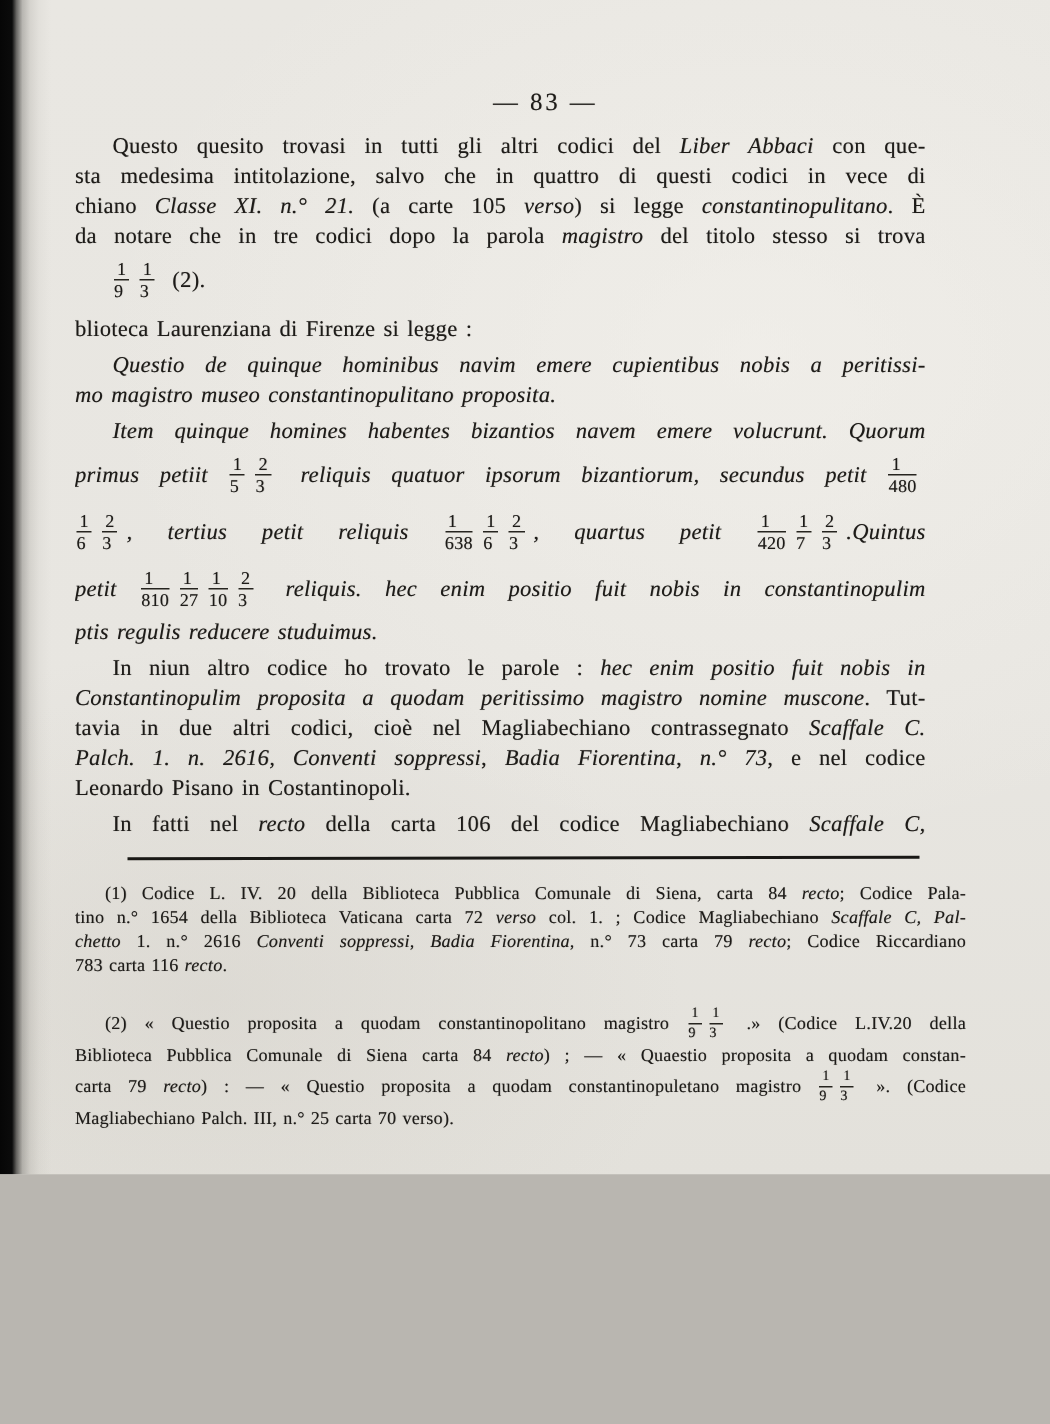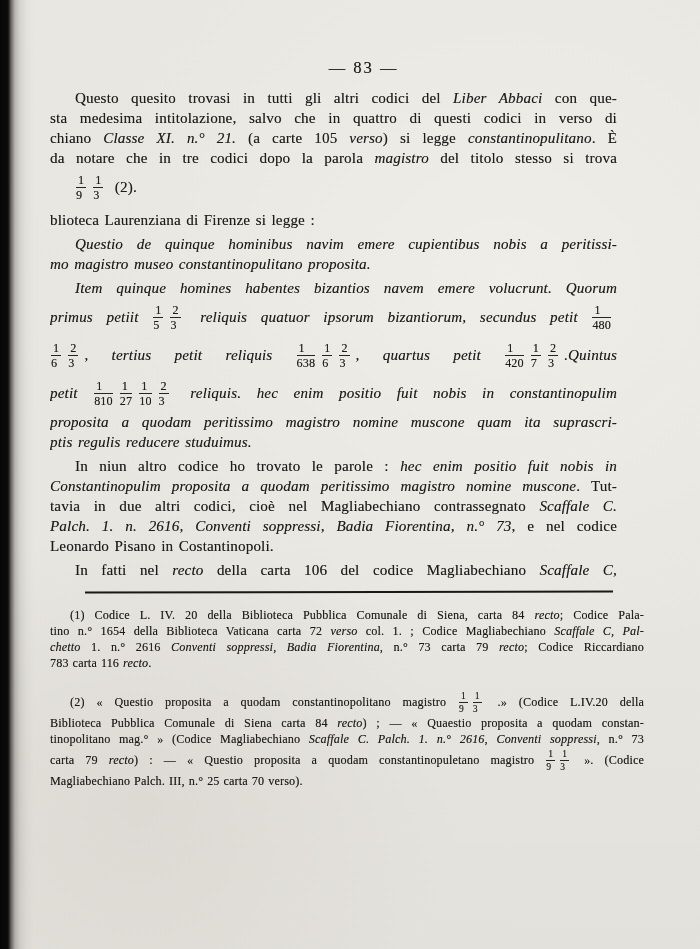--- a/index.html
+++ b/index.html
@@ -1,17 +1,17 @@
 <!DOCTYPE html>
 <html><head>
 <meta charset="utf-8">
 <style>
   html,body { margin:0; padding:0; background:#b9b6b0; }
   .paper {
-    position:relative; width:700px; height:949px; overflow:hidden;
+    position:relative; width:700px; height:783px; overflow:hidden;
     background:
       radial-gradient(ellipse 90% 60% at 72% 30%, rgba(245,243,238,0.55), transparent 70%),
       radial-gradient(ellipse 60% 40% at 20% 85%, rgba(205,201,193,0.35), transparent 75%),
       linear-gradient(180deg, #e9e7e2 0%, #e8e6e1 60%, #e3e1db 100%);
     font-family:"Liberation Serif","DejaVu Serif",serif;
     color:#1d1b18;
   }
   .gutter {
     position:absolute; left:0; top:0; bottom:0; width:34px;
     background:linear-gradient(90deg,
@@ -52,38 +52,37 @@
 </head>
 <body>
 
 <div class="paper">
   <div class="gutter"></div>
   <div class="text-block">
     <div class="header">— 83 —</div>
     <div class="body-text" id="body-paragraphs">
         <div class="para">
           <div class="b-line ind"><span>Questo quesito trovasi in tutti gli altri codici del </span><em>Liber Abbaci</em><span> con que-</span></div>
-          <div class="b-line"><span>sta medesima intitolazione, salvo che in quattro di questi codici in verso di</span></div>
+          <div class="b-line"><span>sta medesima intitolazione, salvo che in quattro di questi codici in vece di</span></div>
           <div class="b-line"><span>chiano </span><em>Classe XI. n.° 21.</em><span> (a carte 105 </span><em>verso</em><span>) si legge </span><em>constantinopulitano</em><span>. È</span></div>
           <div class="b-line"><span>da notare che in tre codici dopo la parola </span><em>magistro</em><span> del titolo stesso si trova</span></div>
           <div class="b-line ind tall last"><span class="frac"><span class="num">1</span><span class="den">9</span></span><span class="frac"><span class="num">1</span><span class="den">3</span></span><span> (2).</span></div>
         </div>
         <div class="para">
           <div class="b-line last"><span>blioteca Laurenziana di Firenze si legge :</span></div>
         </div>
         <div class="para">
           <div class="b-line ind"><em>Questio de quinque hominibus navim emere cupientibus nobis a peritissi-</em></div>
           <div class="b-line last"><em>mo magistro museo constantinopulitano proposita.</em></div>
         </div>
         <div class="para">
           <div class="b-line ind"><em>Item quinque homines habentes bizantios navem emere volucrunt. Quorum</em></div>
           <div class="b-line tall"><em>primus petiit </em><span class="frac"><span class="num">1</span><span class="den">5</span></span><span class="frac"><span class="num">2</span><span class="den">3</span></span><em> reliquis quatuor ipsorum bizantiorum, secundus petit </em><span class="frac"><span class="num">1</span><span class="den">480</span></span></div>
           <div class="b-line tall"><span class="frac"><span class="num">1</span><span class="den">6</span></span><span class="frac"><span class="num">2</span><span class="den">3</span></span><em>, tertius petit reliquis </em><span class="frac"><span class="num">1</span><span class="den">638</span></span><span class="frac"><span class="num">1</span><span class="den">6</span></span><span class="frac"><span class="num">2</span><span class="den">3</span></span><em>, quartus petit </em><span class="frac"><span class="num">1</span><span class="den">420</span></span><span class="frac"><span class="num">1</span><span class="den">7</span></span><span class="frac"><span class="num">2</span><span class="den">3</span></span><em>.Quintus</em></div>
           <div class="b-line tall"><em>petit </em><span class="frac"><span class="num">1</span><span class="den">810</span></span><span class="frac"><span class="num">1</span><span class="den">27</span></span><span class="frac"><span class="num">1</span><span class="den">10</span></span><span class="frac"><span class="num">2</span><span class="den">3</span></span><em> reliquis. hec enim positio fuit nobis in constantinopulim</em></div>
-          <div class="b-line"><em>proposita a quodam peritissimo magistro nomine muscone quam ita suprascri-</em></div>
           <div class="b-line last"><em>ptis regulis reducere studuimus.</em></div>
         </div>
         <div class="para">
           <div class="b-line ind"><span>In niun altro codice ho trovato le parole : </span><em>hec enim positio fuit nobis in</em></div>
           <div class="b-line"><em>Constantinopulim proposita a quodam peritissimo magistro nomine muscone</em><span>. Tut-</span></div>
           <div class="b-line"><span>tavia in due altri codici, cioè nel Magliabechiano contrassegnato </span><em>Scaffale C.</em></div>
           <div class="b-line"><em>Palch. 1. n. 2616,</em><span> </span><em>Conventi soppressi</em><span>, </span><em>Badia Fiorentina</em><span>, </span><em>n.° 73</em><span>, e nel codice</span></div>
           <div class="b-line last"><span>Leonardo Pisano in Costantinopoli.</span></div>
         </div>
         <div class="para">
@@ -94,19 +93,18 @@
     <div class="footnotes" id="footnotes">
         <div class="footnote">
           <div class="f-line ind"><span>(1) Codice L. IV. 20 della Biblioteca Pubblica Comunale di Siena, carta 84 </span><em>recto</em><span>; Codice Pala-</span></div>
           <div class="f-line"><span>tino n.° 1654 della Biblioteca Vaticana carta 72 </span><em>verso</em><span> col. 1. ; Codice Magliabechiano </span><em>Scaffale C, Pal-</em></div>
           <div class="f-line"><em>chetto</em><span> 1. n.° 2616 </span><em>Conventi soppressi</em><span>, </span><em>Badia Fiorentina</em><span>, n.° 73 carta 79 </span><em>recto</em><span>; Codice Riccardiano</span></div>
           <div class="f-line last"><span>783 carta 116 </span><em>recto</em><span>.</span></div>
         </div>
         <div class="footnote">
           <div class="f-line ind tall"><span>(2) « Questio proposita a quodam constantinopolitano magistro </span><span class="frac"><span class="num">1</span><span class="den">9</span></span><span class="frac"><span class="num">1</span><span class="den">3</span></span><span> .» (Codice L.IV.20 della</span></div>
           <div class="f-line"><span>Biblioteca Pubblica Comunale di Siena carta 84 </span><em>recto</em><span>) ; — « Quaestio proposita a quodam constan-</span></div>
-          <div class="f-line"><span>tinopolitano mag.° » (Codice Magliabechiano </span><em>Scaffale C. Palch. 1. n.° 2616</em><span>, </span><em>Conventi soppressi</em><span>, n.° 73</span></div>
           <div class="f-line tall"><span>carta 79 </span><em>recto</em><span>) : — « Questio proposita a quodam constantinopuletano magistro </span><span class="frac"><span class="num">1</span><span class="den">9</span></span><span class="frac"><span class="num">1</span><span class="den">3</span></span><span> ». (Codice</span></div>
           <div class="f-line last"><span>Magliabechiano Palch. III, n.° 25 carta 70 verso).</span></div>
         </div>
       </div>
   </div>
 </div>
 
 </body></html>

